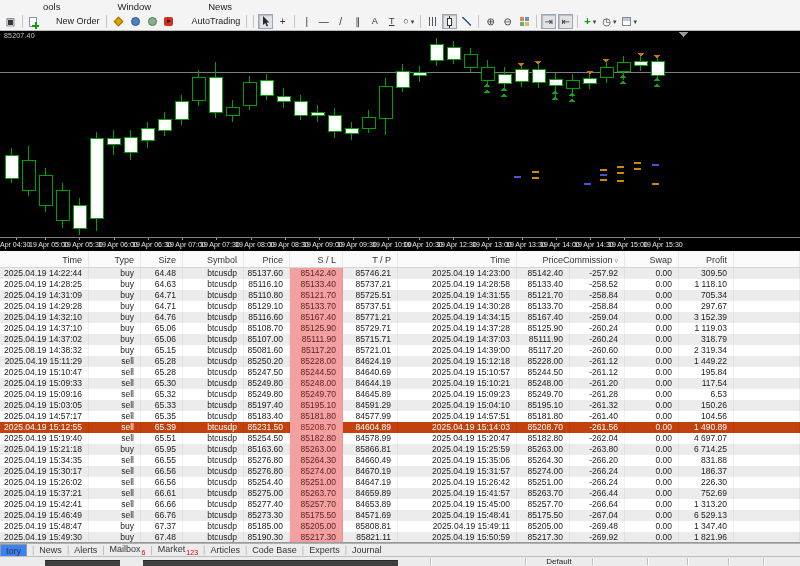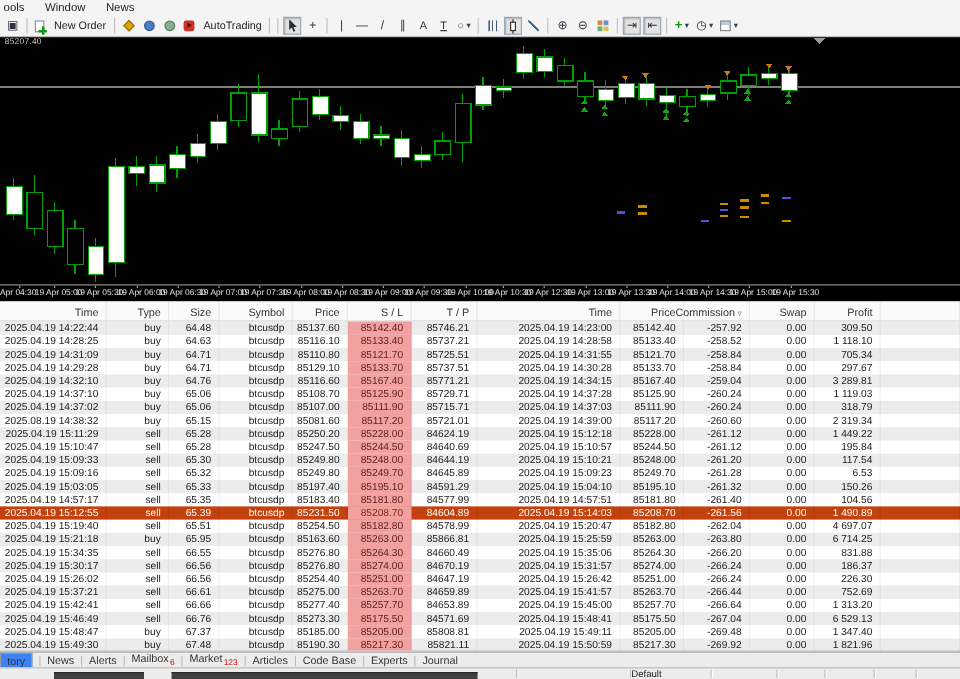--- a/index.html
+++ b/index.html
@@ -4,29 +4,29 @@
 <style>
   * { box-sizing: border-box; margin: 0; padding: 0; }
   html,body { background:#d4d0c8; }
   .window {
     width:800px; height:566px; position:relative; overflow:hidden;
     font-family:"Liberation Sans", sans-serif; background:#f0f0f0;
     font-size:9px; color:#1a1a1a;
   }
   
   .menubar { height:13px; background:#f4f4f4; display:flex; align-items:center; gap:17px; padding-left:3px; font-size:9.5px; color:#222; }
-  .menu-item { cursor:default; }
+  .menu-item { cursor:default;margin-left:40px; }
   
   .toolbar { height:18px; background:#f4f4f4; border-bottom:1px solid #b9b9b9; display:flex; align-items:center; padding-left:2px; }
   .tbtn { height:15px; min-width:15px; display:flex; align-items:center; justify-content:center; padding:0 2px; margin:0 1px; color:#334; font-size:10px; line-height:1; }
   .tbtn.active { border:1px solid #97a8bb; background:#e3e3e3; box-shadow:inset 1px 1px 1px rgba(0,0,0,.18); }
   .sep { width:1px; height:13px; background:#c4c4c4; margin:0 3px; flex:none; }
   .tf { font-size:8px; padding:1px 3px; color:#333; margin:0 1px; }
   .tf.active { border:1px solid #999; background:#e2e2e2; box-shadow:inset 1px 1px 1px rgba(0,0,0,.18); }
-  .lbl { font-size:9px; margin-left:8px; color:#222;text-align:center; }
+  .lbl { font-size:9px; margin-left:19px; color:#222;text-align:center; }
   .caret { font-size:7px; color:#345; margin-left:2px; }
   .glyph { font-size:10px; color:#334; }
   .glyph.small { font-size:9px; }
   
   .doc-icon { width:8px; height:10px; background:#fff; border:1px solid #8a94a8; position:relative; }
   .doc-icon i { position:absolute; right:-3px; bottom:-3px; width:7px; height:7px; }
   .doc-icon i::before { content:""; position:absolute; left:0; top:3px; width:7px; height:2px; background:#0a9a0a; }
   .doc-icon i::after  { content:""; position:absolute; left:3px; top:0; width:2px; height:7px; background:#0a9a0a; }
   .diamond { width:7px; height:7px; background:#e0a400; transform:rotate(45deg); border:1px solid #9a7000; }
   .circ-blue { width:9px; height:9px; border-radius:50%; background:#4a7ec2; border:1px solid #2d5a96; }
@@ -62,21 +62,21 @@
   .trow.sel .tc.sl { color:#8b2222; }
   
   .tabs { height:13px; background:#ececec; border-top:1px solid #b0b0b0; display:flex; align-items:center; font-size:9px; color:#333; }
   .tab { padding:0 2px; white-space:nowrap; }
   .tab.active { background:#3b82f6; border:1px solid #9a9a9a; border-bottom:none; height:12px; line-height:12px; padding:0 5px; margin-right:2px; }
   .tabsep { color:#b0b0b0; margin:0 3px; }
   .badge { color:#d00000; font-size:7px; vertical-align:sub; margin-left:1px; }
   
   .status { position:relative; height:10px; background:#ececec; border-top:1px solid #bdbdbd; font-size:8px; color:#222; }
   .status-sep { position:absolute; top:1px; width:1px; height:7px; background:#c0c0c0; box-shadow:1px 0 0 #fff; }
-  .status-cell { position:absolute; top:0; text-align:left; line-height:10px; }
+  .status-cell { position:absolute; top:0; text-align:center; line-height:10px; }
   .dark-seg { position:absolute; top:3px; height:7px; background:#3f3f3f; border-top:1px solid #2a2a2a; }
 </style>
 </head>
 <body>
 
 <div class="window">
 
   <div class="menubar">
       <span class="menu-item">ools</span>
       <span class="menu-item">Window</span>
@@ -450,21 +450,21 @@
         <div class="tc">buy</div>
         <div class="tc">64.76</div>
         <div class="tc">btcusdp</div>
         <div class="tc">85116.60</div>
         <div class="tc sl">85167.40</div>
         <div class="tc">85771.21</div>
         <div class="tc">2025.04.19 14:34:15</div>
         <div class="tc">85167.40</div>
         <div class="tc">-259.04</div>
         <div class="tc">0.00</div>
-        <div class="tc">3 289.81</div>
+        <div class="tc">3 152.39</div>
         <div class="tc"></div>
       </div>
       <div class="trow">
         <div class="tc">2025.04.19 14:37:10</div>
         <div class="tc">buy</div>
         <div class="tc">65.06</div>
         <div class="tc">btcusdp</div>
         <div class="tc">85108.70</div>
         <div class="tc sl">85125.90</div>
         <div class="tc">85729.71</div>

